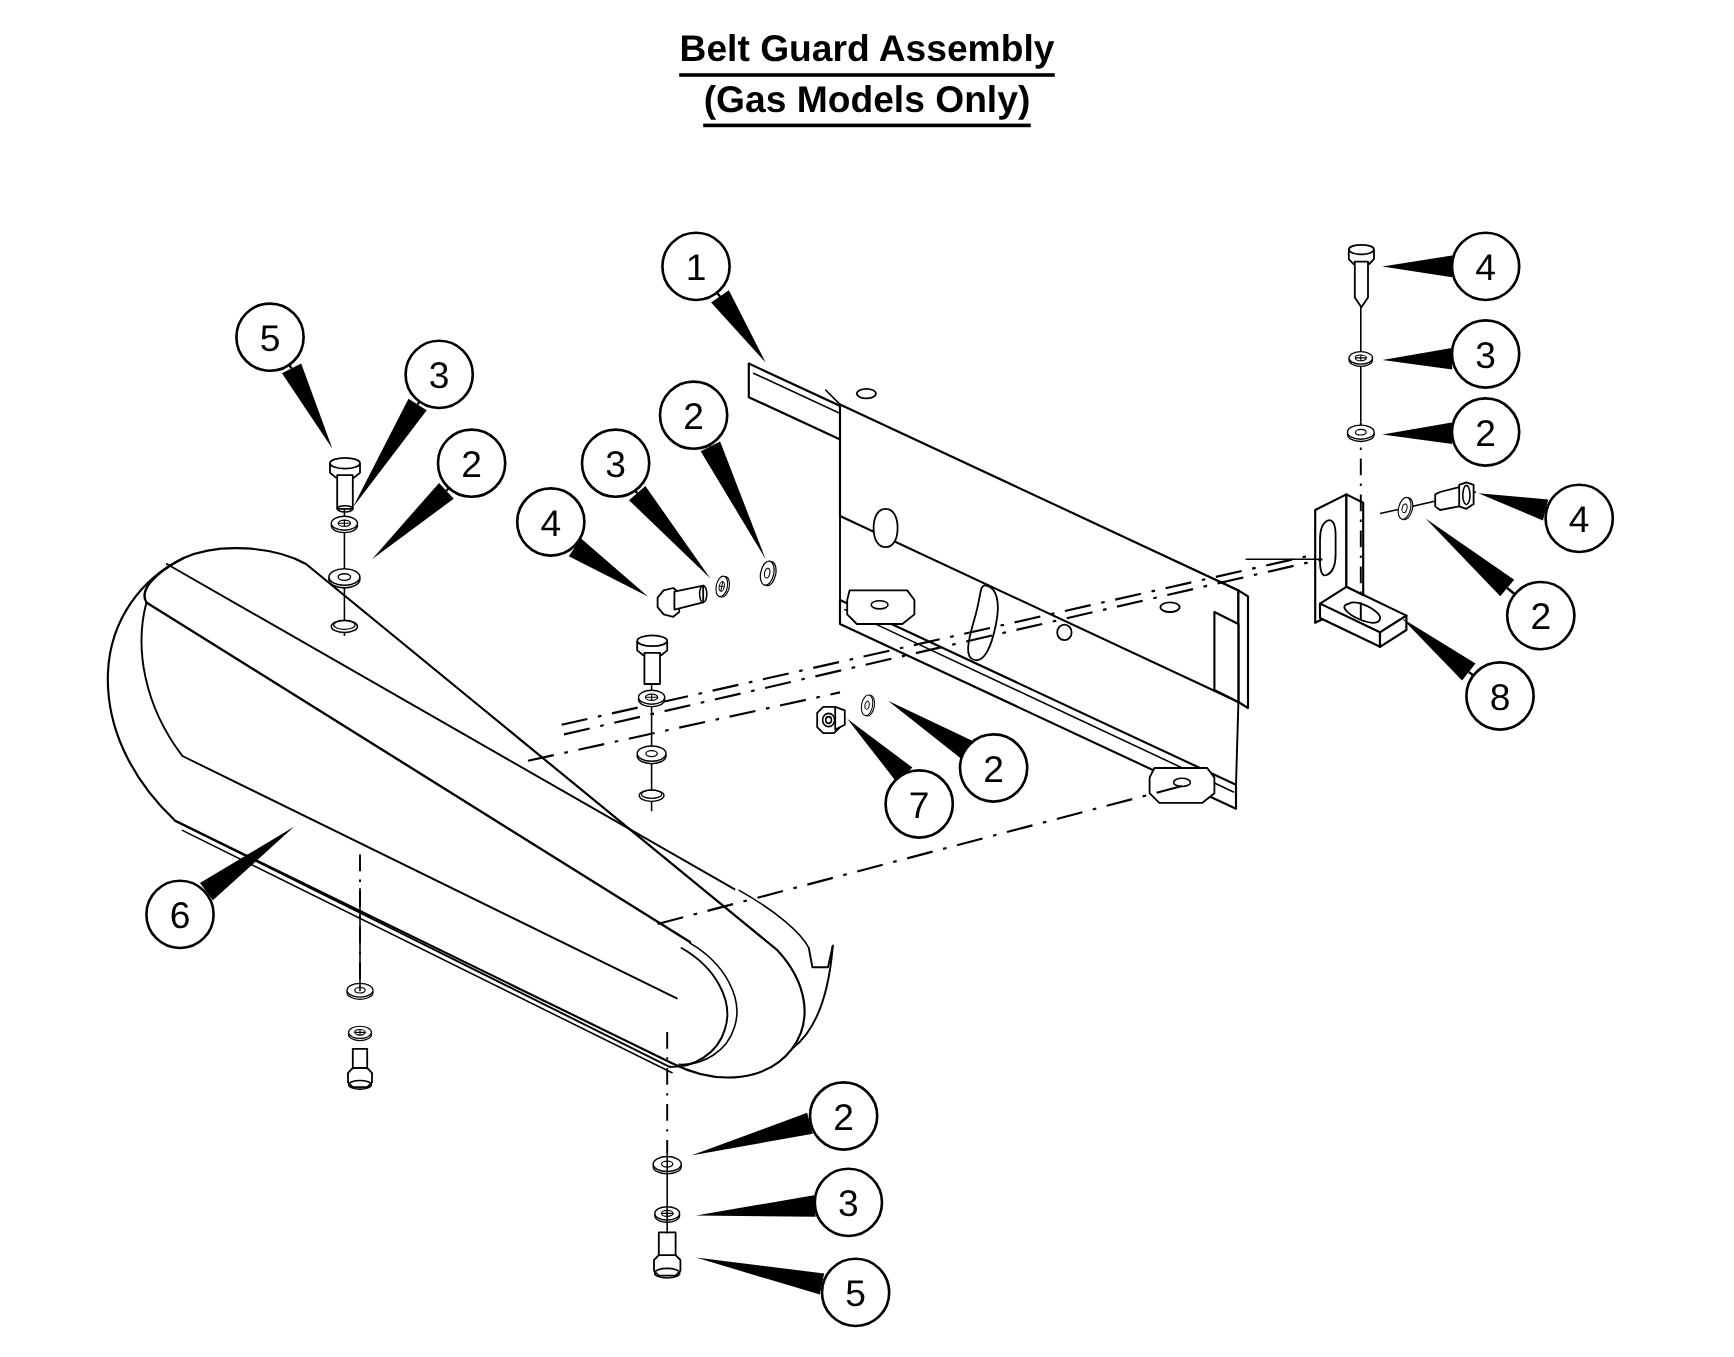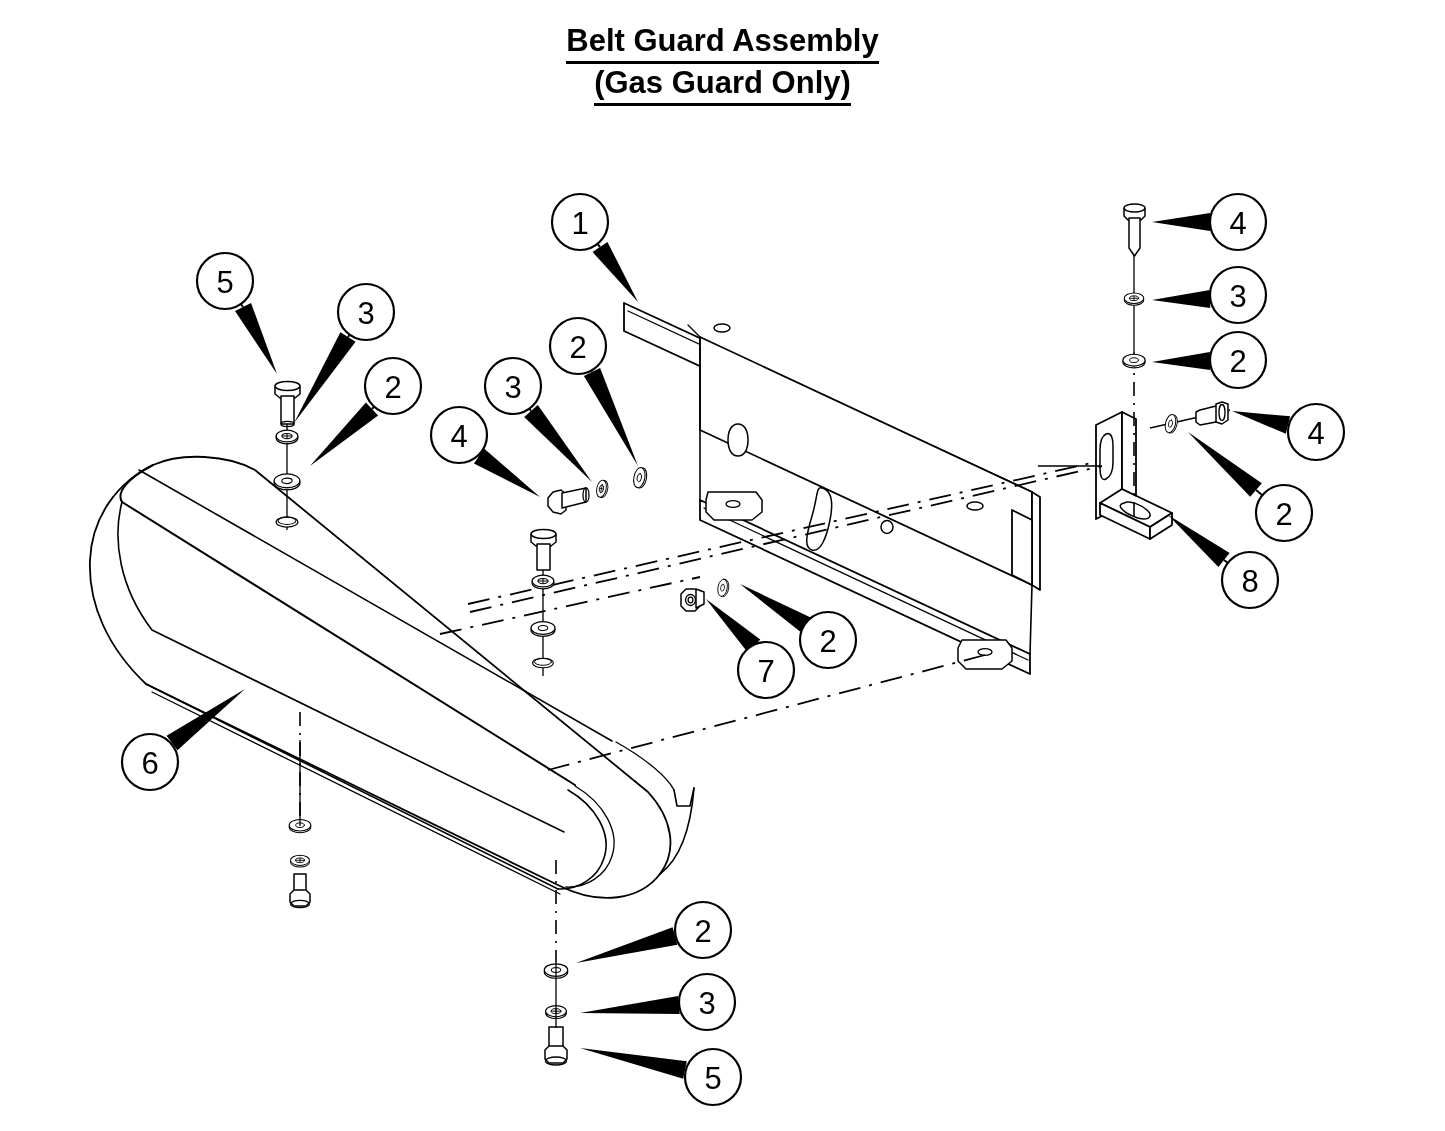--- a/index.html
+++ b/index.html
@@ -129,21 +129,21 @@
     dominant-baseline: central;
   }
 </style>
 </head>
 <body>
 
 <div id="sheet">
 
   <div class="title-block">
     <span class="title-line"><span class="u">Belt Guard Assembly</span></span>
-    <span class="title-line"><span class="u">(Gas Guard Only)</span></span>
+    <span class="title-line"><span class="u">(Gas Models Only)</span></span>
   </div>
 
   <svg class="dwg" viewBox="0 0 1445 1131" xmlns="http://www.w3.org/2000/svg">
 
     <defs>
 
       <g id="sym-flat-washer">
         <ellipse class="fillw-thin" cx="0" cy="0" rx="15" ry="8"></ellipse>
         <ellipse class="fillw-thin" cx="0" cy="-2.5" rx="15" ry="8"></ellipse>
         <ellipse class="ln-hair" cx="0" cy="-2.5" rx="6" ry="3.2"></ellipse>

